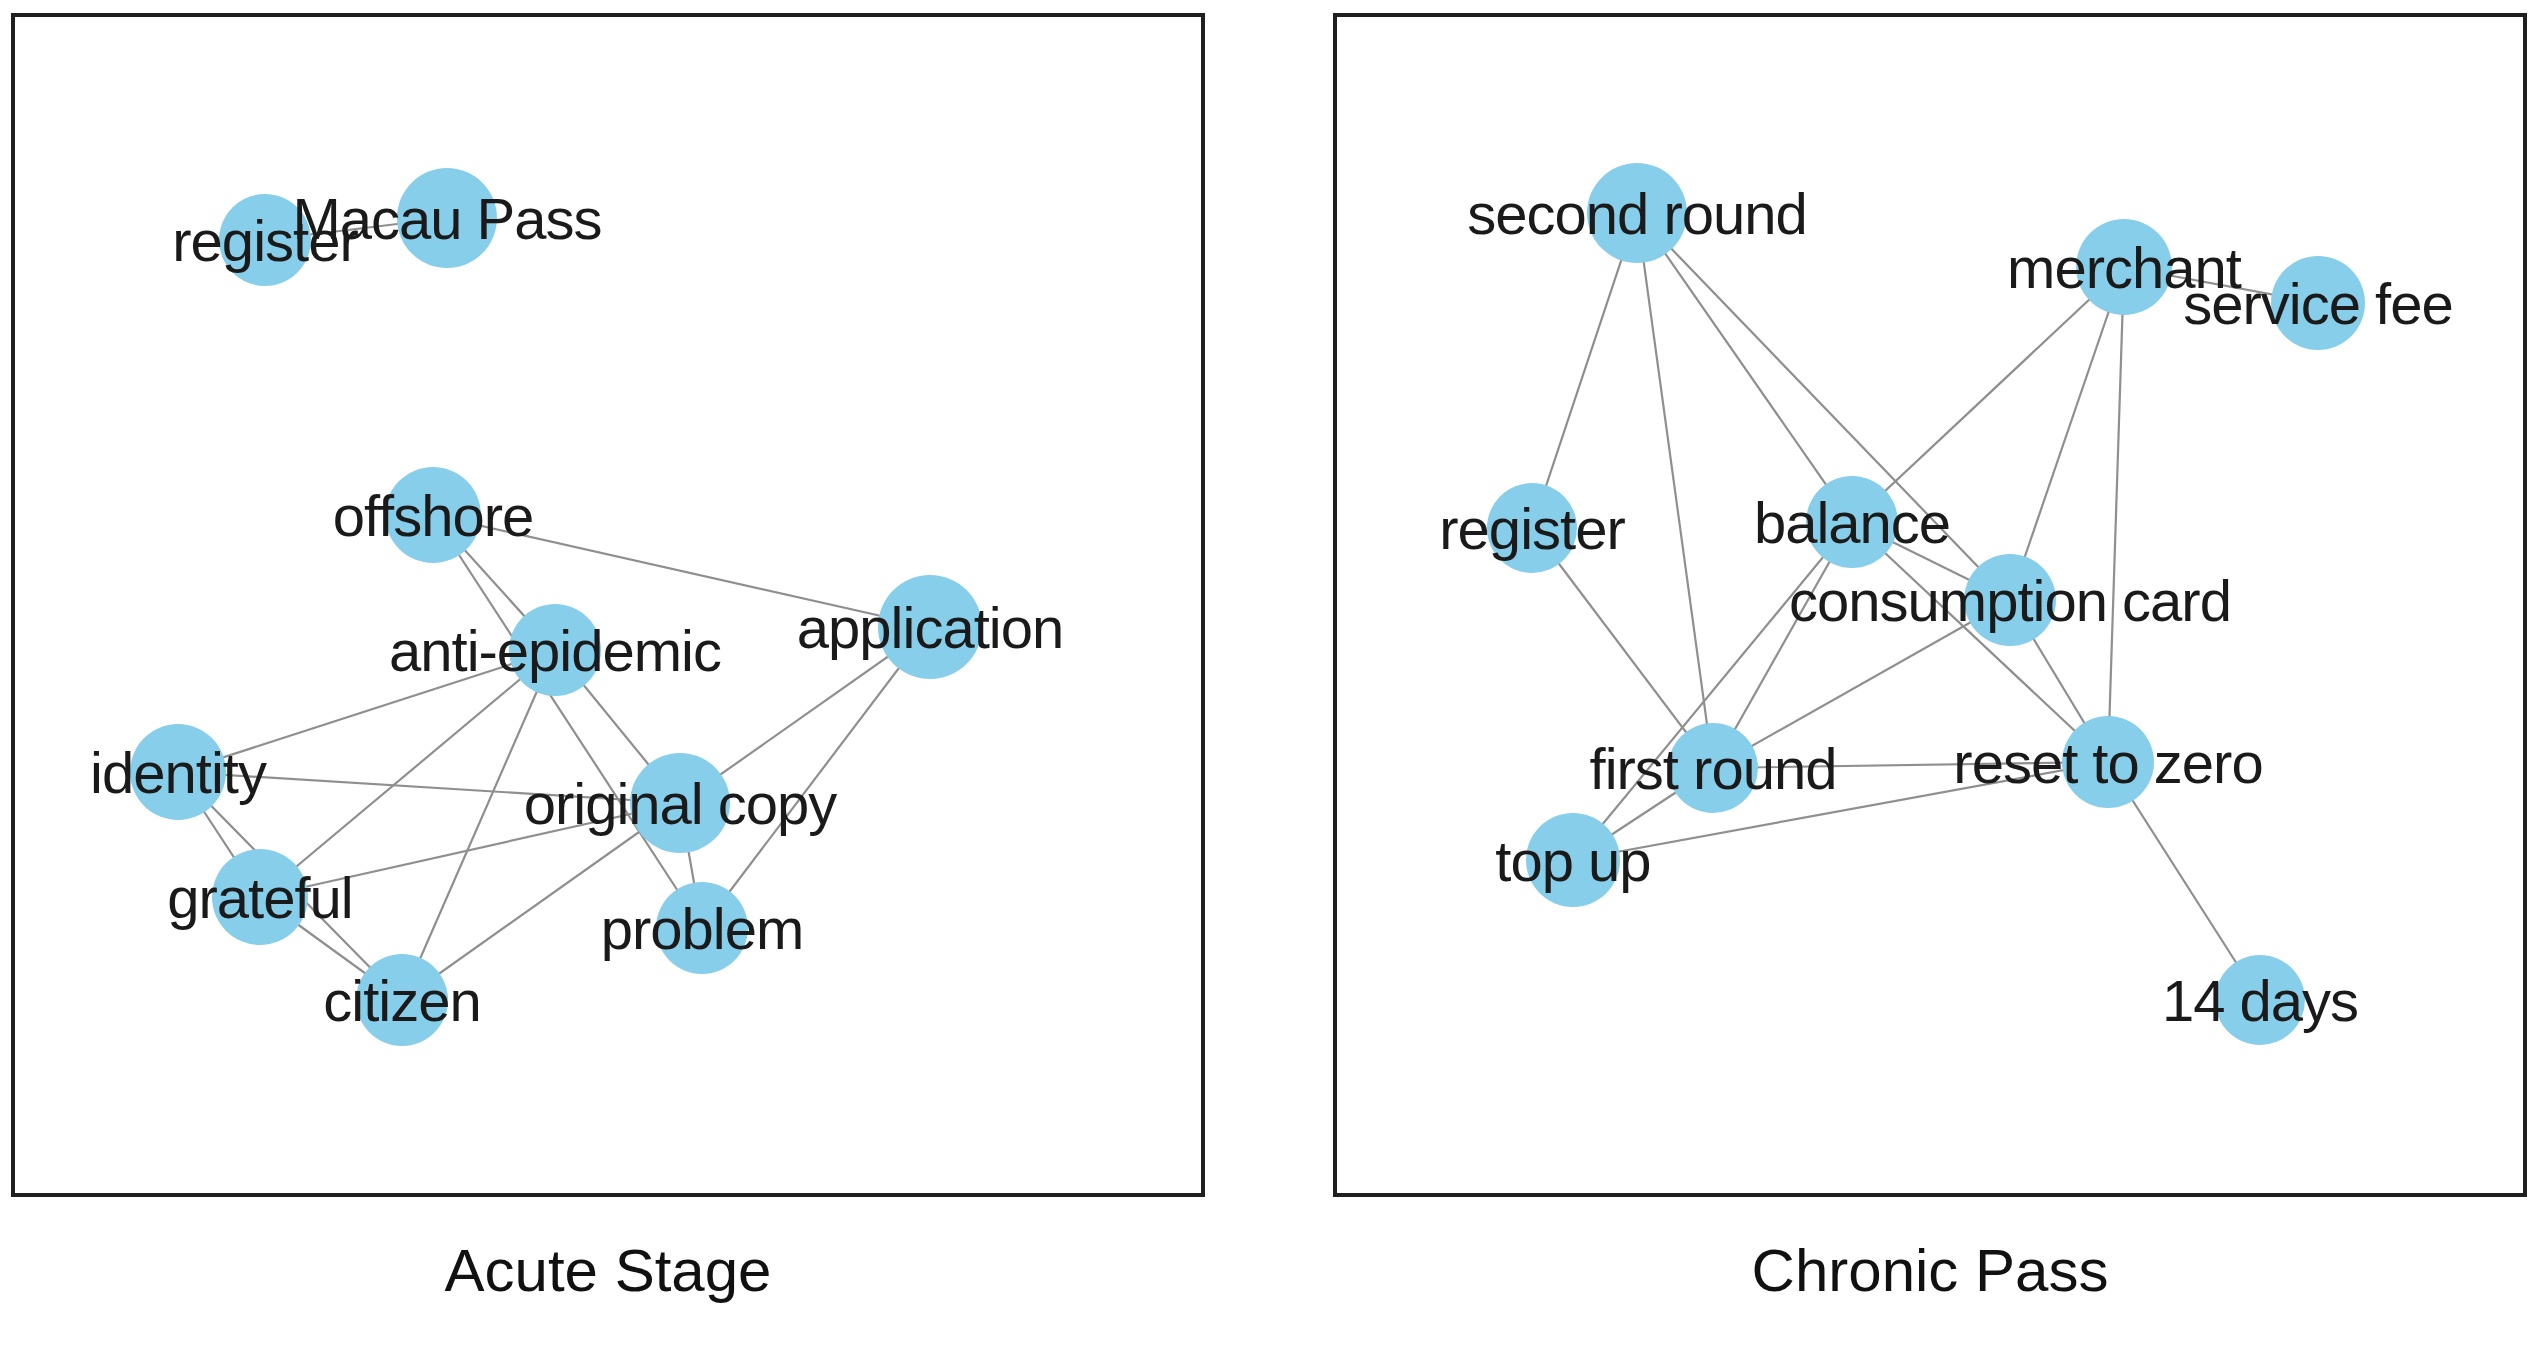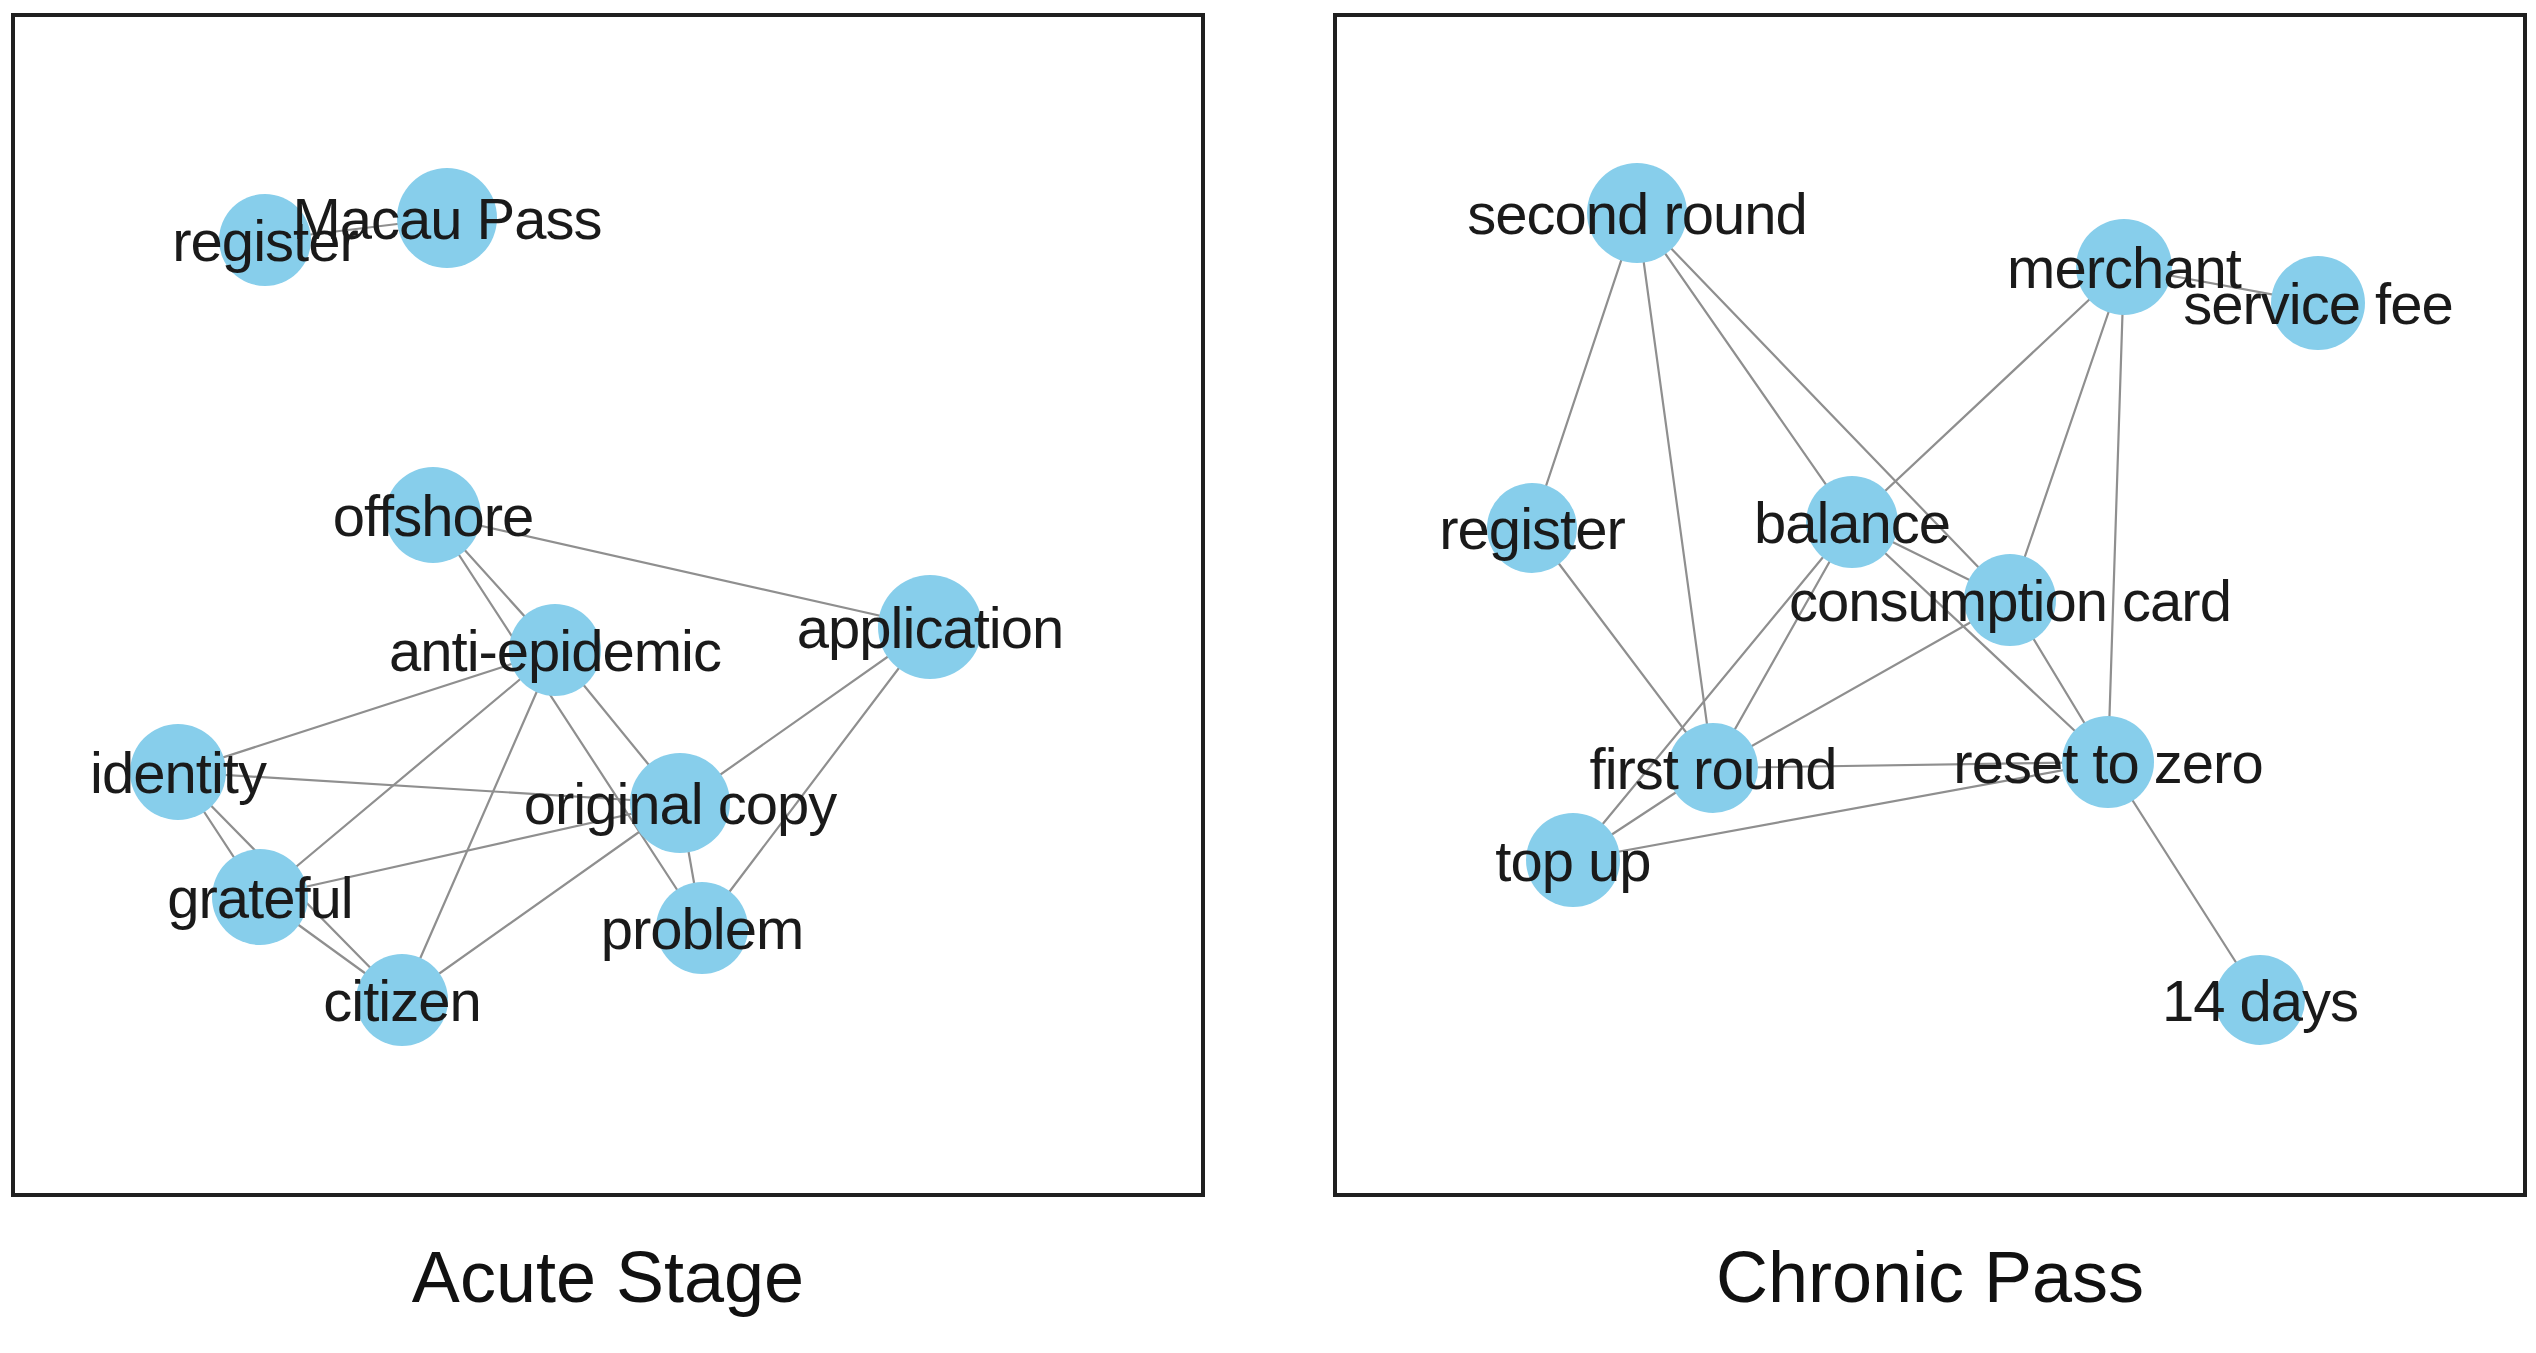--- a/index.html
+++ b/index.html
@@ -19,21 +19,21 @@
     position: absolute;
     left: 0;
     top: 0;
     width: 2536px;
     height: 1353px;
     display: block;
   }
   .panel-title {
     position: absolute;
     text-align: center;
-    font-size: 72px;
+    font-size: 60px;
     font-weight: 400;
     color: #111111;
     letter-spacing: 0px;
     line-height: 1.1;
     white-space: nowrap;
   }
   #title-acute   { left: 13px;   width: 1190px; top: 1238px; }
   #title-chronic { left: 1335px; width: 1190px; top: 1238px; }
   svg text.node-label {
     font-family: "Liberation Sans", sans-serif;

